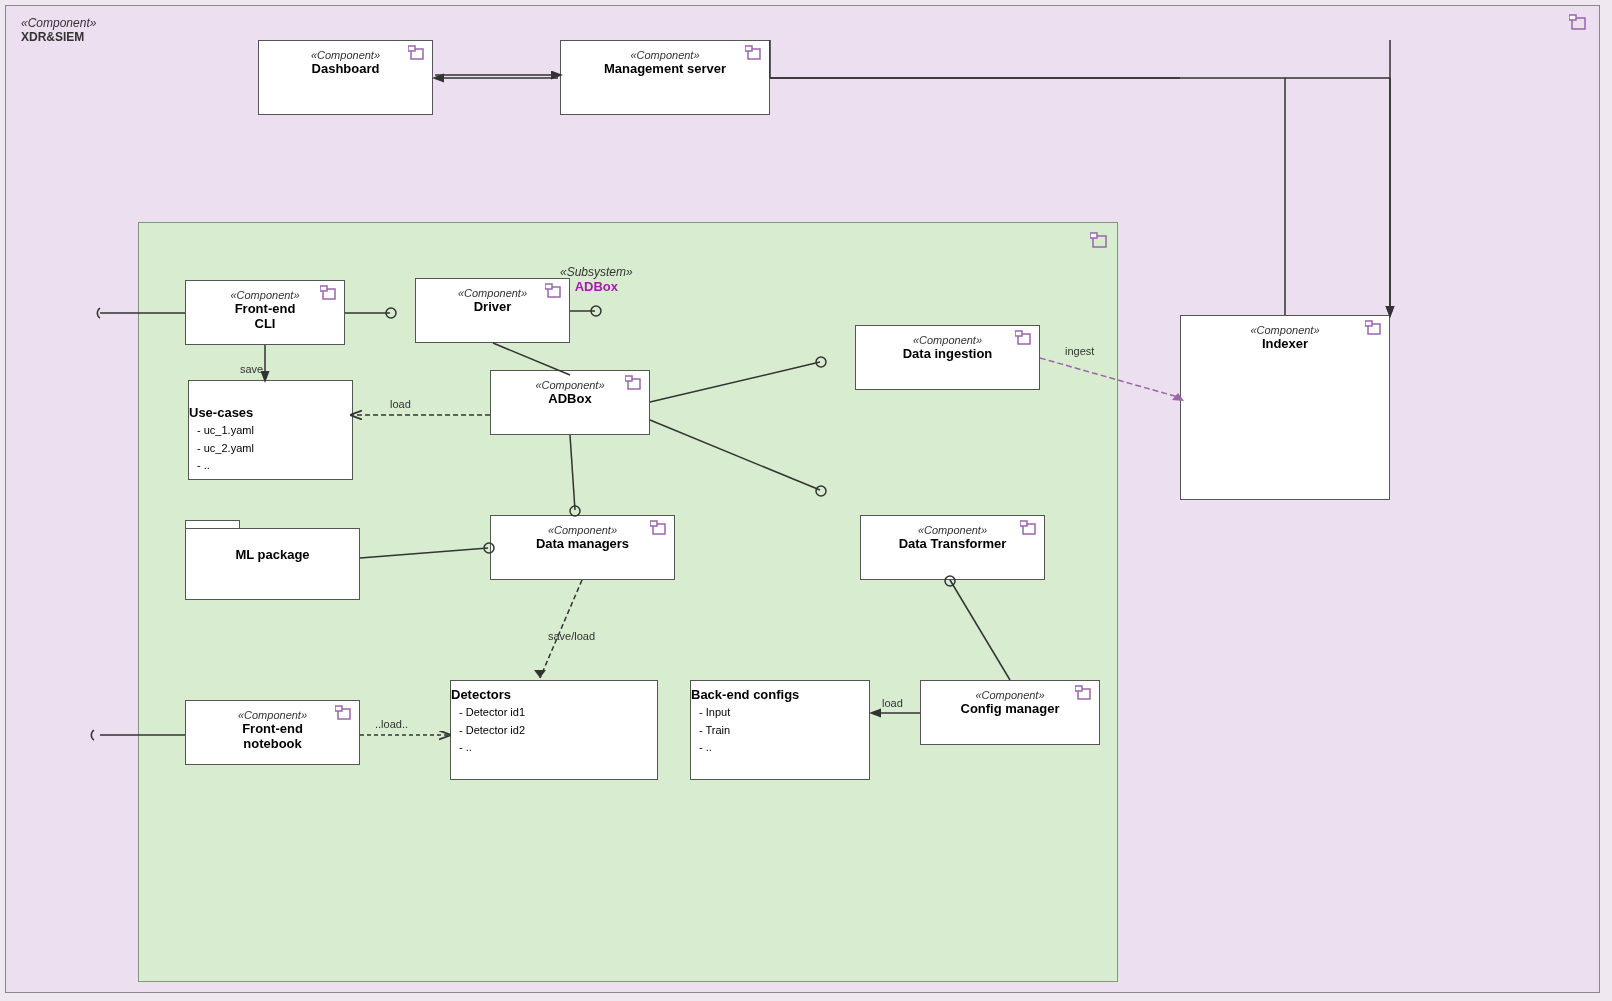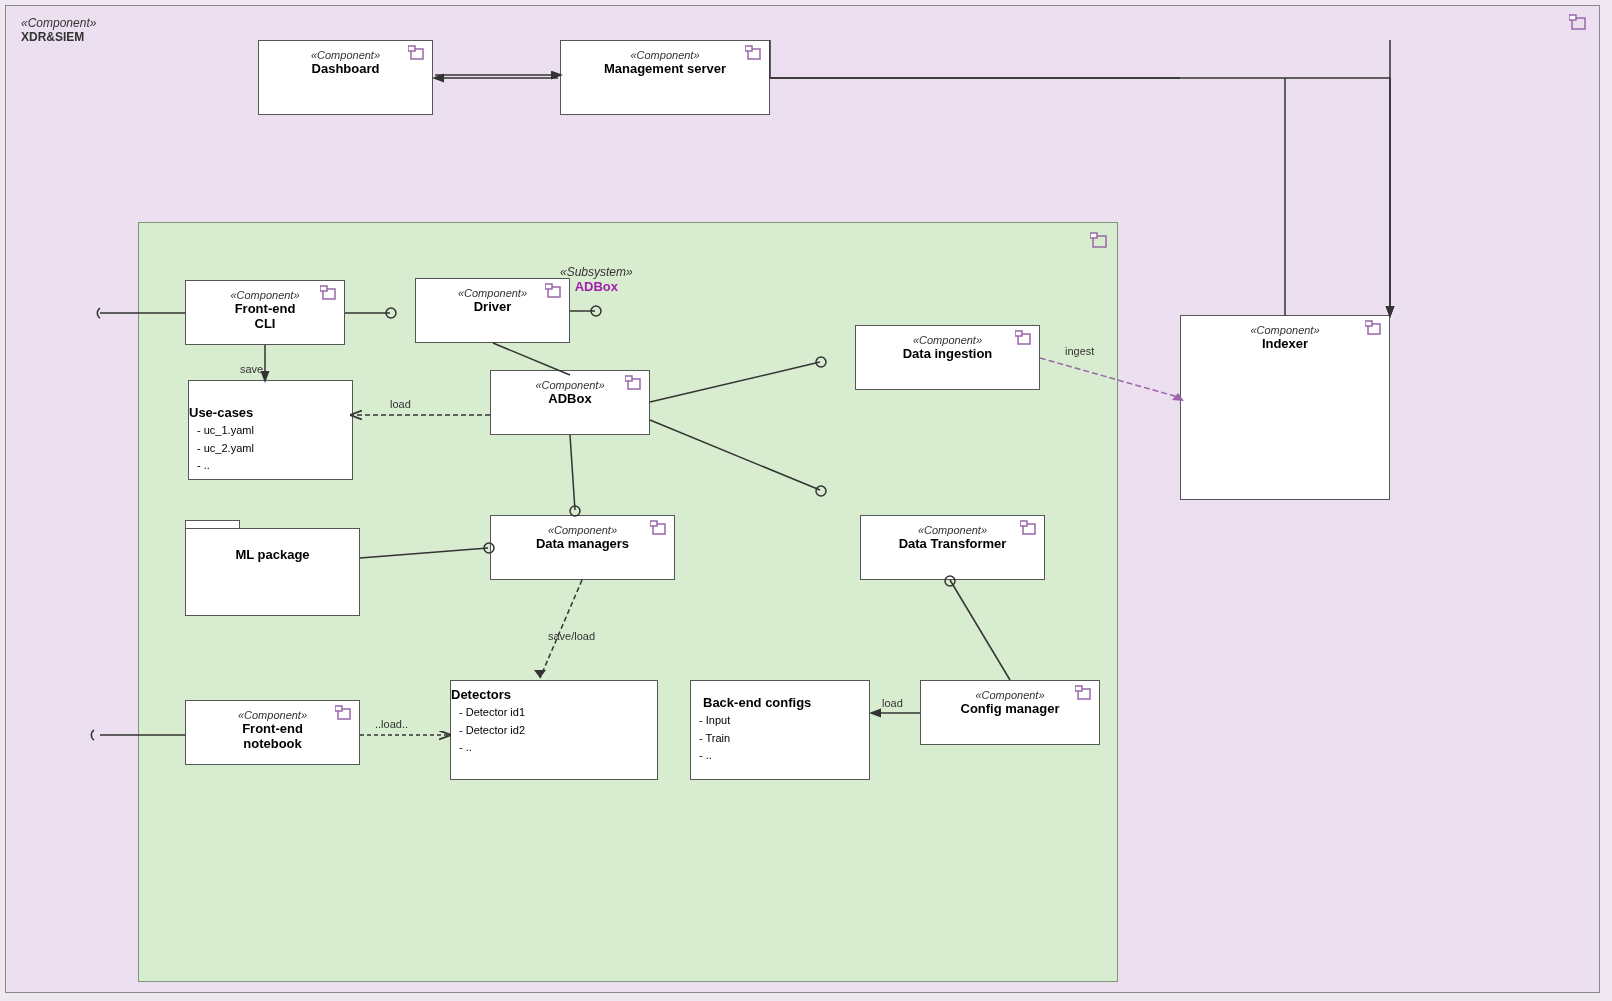--- a/index.html
+++ b/index.html
@@ -303,21 +303,21 @@
     <div class="list-items">
       <div>- uc_1.yaml</div>
       <div>- uc_2.yaml</div>
       <div>- ..</div>
     </div>
   </div>
 
   <div style="position:absolute;top:520px;left:185px;width:175px;height:80px;">
 
     <div style="position:absolute;top:0;left:0;width:55px;height:10px;border:1.5px solid #555;border-bottom:none;background:#fff;"></div>
-    <div class="comp-box" style="top:8px;left:0;width:175px;height:88px;position:absolute;">
+    <div class="comp-box" style="top:8px;left:0;width:175px;height:72px;position:absolute;">
       <span class="comp-name" style="margin-top:18px;display:block;">ML package</span>
     </div>
   </div>
 
   <div class="comp-box" id="data-managers">
     <svg style="position:absolute;top:4px;right:6px;width:18px;height:16px;">
       <rect x="3" y="4" width="12" height="10" fill="none" stroke="#9966aa" stroke-width="1.5"></rect>
       <rect x="0" y="1" width="7" height="5" fill="white" stroke="#9966aa" stroke-width="1.5"></rect>
     </svg>
     <span class="stereotype">«Component»</span>
@@ -336,21 +336,21 @@
   <div class="comp-box" id="detectors">
     <span class="comp-name" style="margin-top:6px;display:block;">Detectors</span>
     <div class="list-items">
       <div>- Detector id1</div>
       <div>- Detector id2</div>
       <div>- ..</div>
     </div>
   </div>
 
   <div class="comp-box" id="backend-configs">
-    <span class="comp-name" style="margin-top:14px;display:block;padding-left:12px;">Back-end configs</span>
+    <span class="comp-name" style="margin-top:6px;display:block;">Back-end configs</span>
     <div class="list-items">
       <div>- Input</div>
       <div>- Train</div>
       <div>- ..</div>
     </div>
   </div>
 
   <div class="comp-box" id="config-manager">
     <svg style="position:absolute;top:4px;right:6px;width:18px;height:16px;">
       <rect x="3" y="4" width="12" height="10" fill="none" stroke="#9966aa" stroke-width="1.5"></rect>

